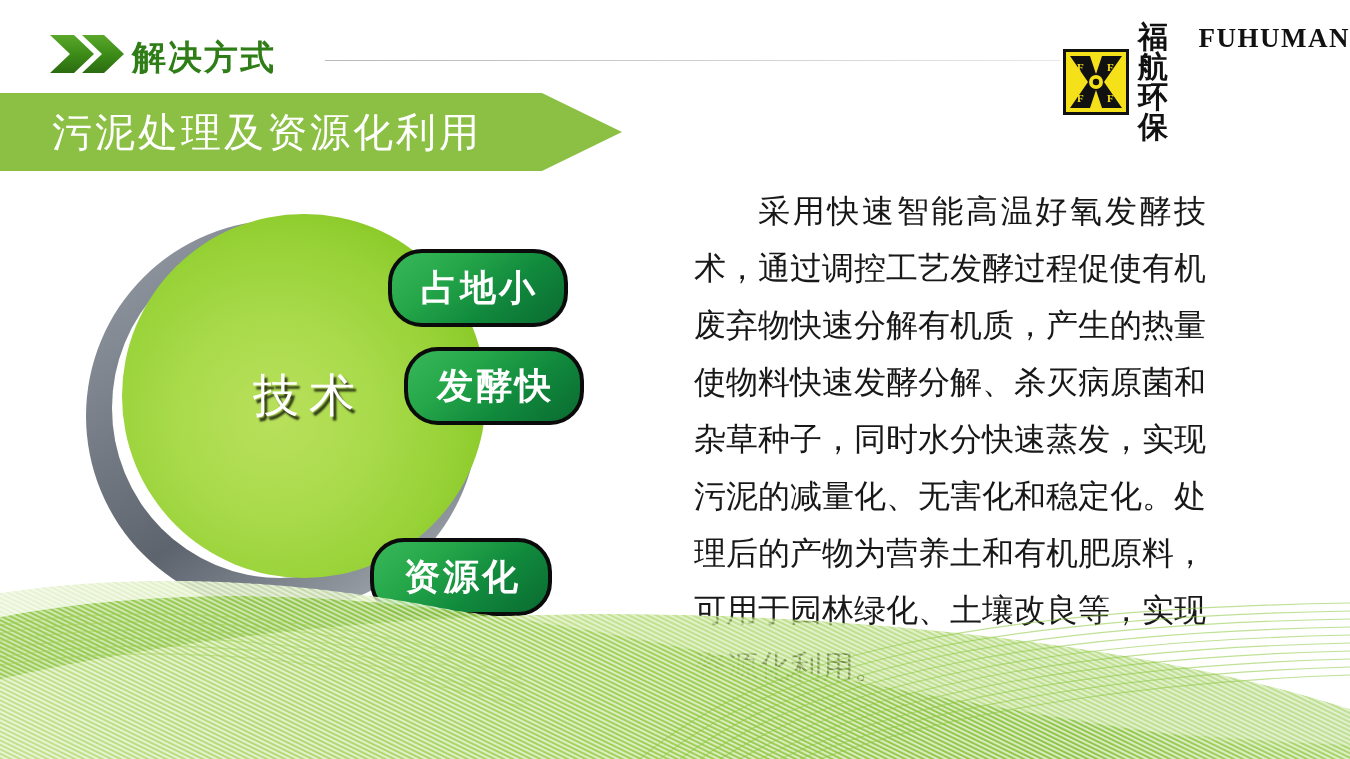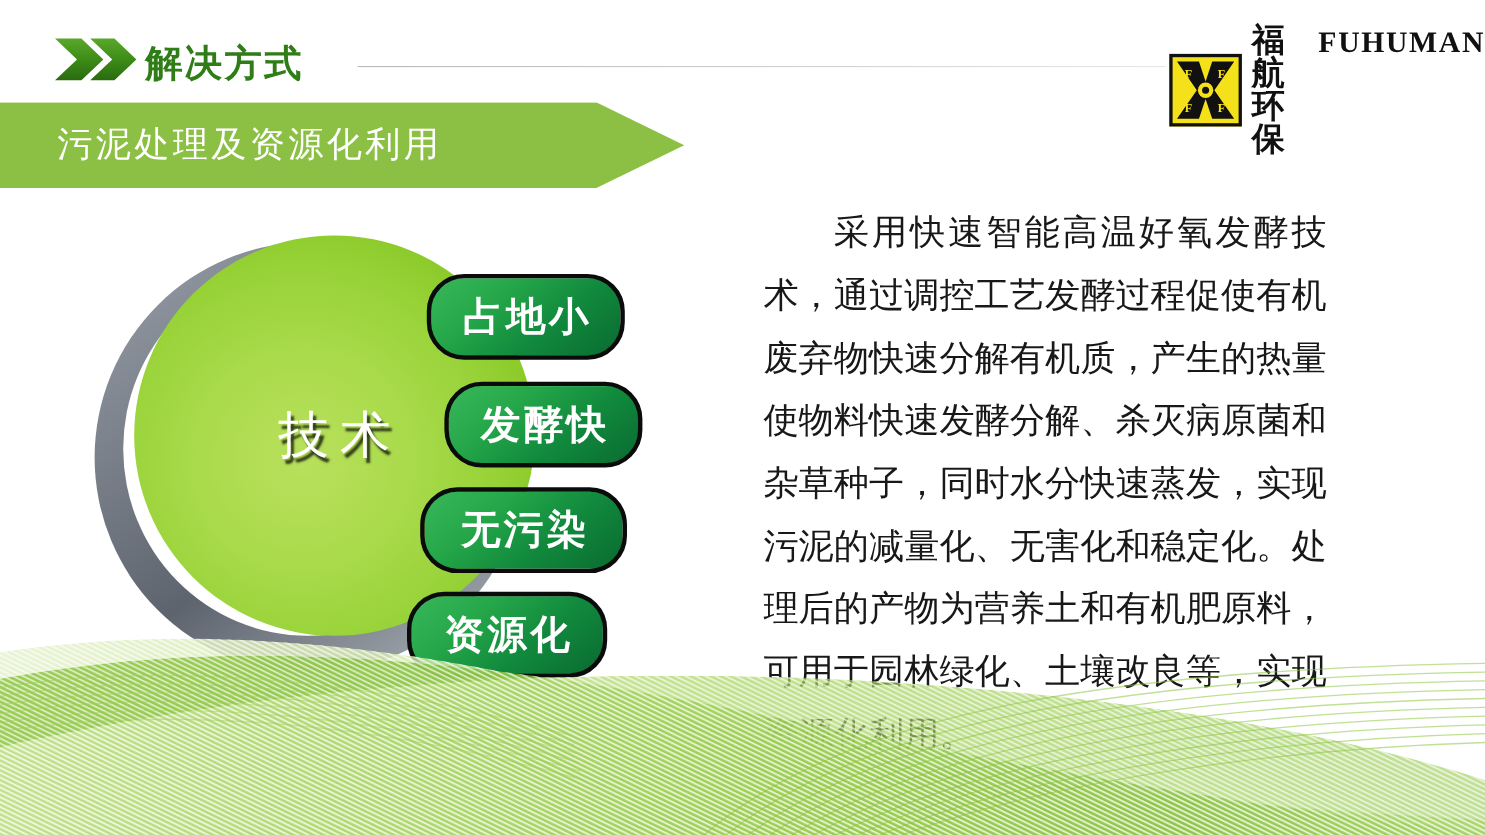--- a/index.html
+++ b/index.html
@@ -66,21 +66,21 @@
   .banner {
     position: absolute; left: 0; top: 93px;
     width: 622px; height: 78px;
     background: #8cc044;
     -webkit-clip-path: polygon(0 0, 542px 0, 622px 50%, 542px 100%, 0 100%);
     clip-path: polygon(0 0, 542px 0, 622px 50%, 542px 100%, 0 100%);
   }
   .banner-text {
     position: absolute; left: 52px; top: 50%;
     transform: translateY(-50%);
-    font-size: 32px; color: #ffffff;
+    font-size: 40px; color: #ffffff;
     letter-spacing: 3px; white-space: nowrap;
     font-family: "DejaVu Sans","Liberation Sans",sans-serif;
     text-align: center;
   }
 
   
   .diagram { position: absolute; left: 86px; top: 214px; width: 540px; height: 420px; }
 
   .ring {
     position: absolute; left: 0; top: 6px;
@@ -203,23 +203,20 @@
         <span>技术</span>
       </div>
     </div>
 
     <div class="pill pill-0">
       <span>占地小</span>
     </div>
     <div class="pill pill-1">
       <span>发酵快</span>
     </div>
-    <div class="pill pill-2">
-      <span>无污染</span>
-    </div>
     <div class="pill pill-3">
       <span>资源化</span>
     </div>
   </div>
 
   <div class="para">采用快速智能高温好氧发酵技术，通过调控工艺发酵过程促使有机废弃物快速分解有机质，产生的热量使物料快速发酵分解、杀灭病原菌和杂草种子，同时水分快速蒸发，实现污泥的减量化、无害化和稳定化。处理后的产物为营养土和有机肥原料，可用于园林绿化、土壤改良等，实现资源化利用。</div>
 
   <div class="waves">
     <svg width="1350" height="200" viewBox="0 0 1350 200" preserveAspectRatio="none">
       <defs>

